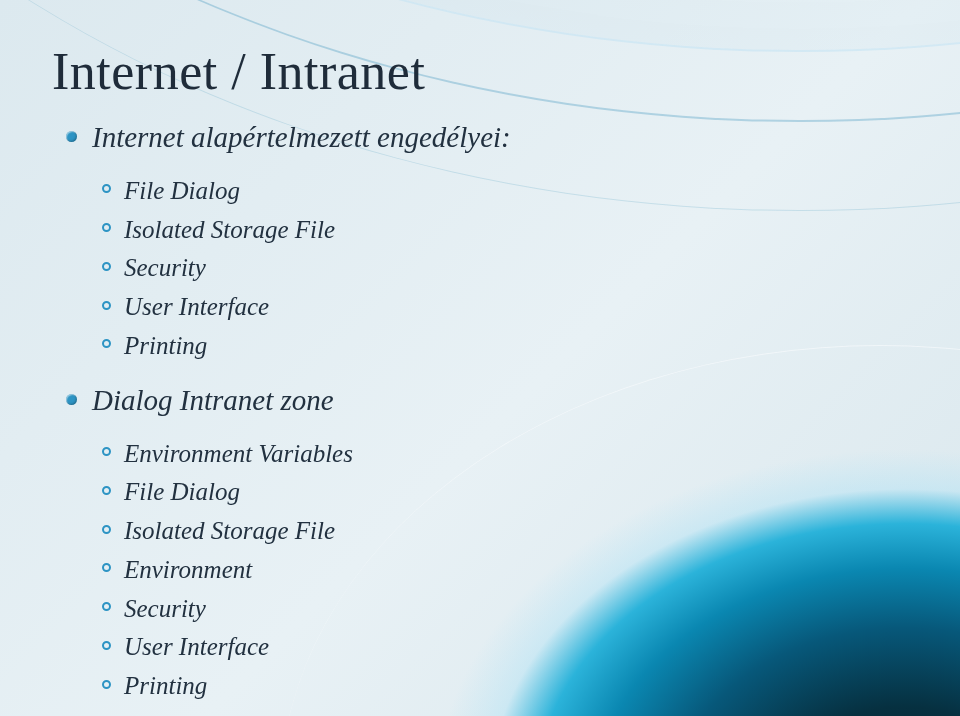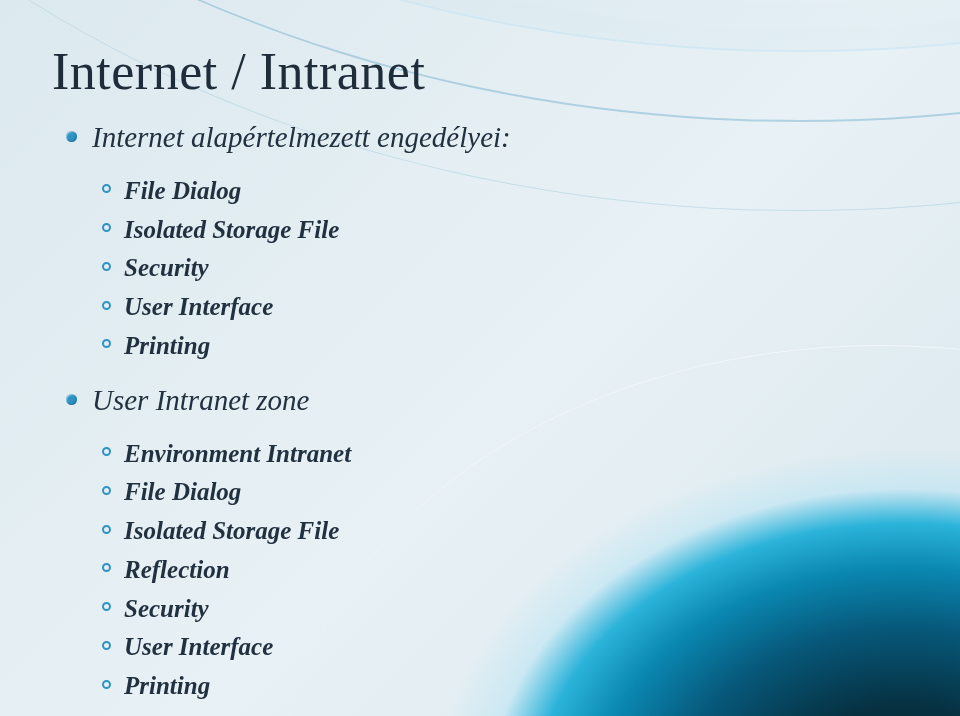--- a/index.html
+++ b/index.html
@@ -94,21 +94,21 @@
     content: "";
     position: absolute;
     left: 0;
     top: 0.55em;
     width: 11px;
     height: 11px;
     border-radius: 50%;
     background: #2d94c4;
     box-shadow: inset -1px -1px 2px rgba(0,0,0,0.25), inset 1px 1px 1px rgba(255,255,255,0.5);
   }
-  ul.lvl2 { margin-left: 10px; font-weight: bold; }
+  ul.lvl2 { margin-left: 10px; }
   ul.lvl2 > li {
     position: relative;
     padding-left: 22px;
     font-size: 25px;
     color: #223140;
     line-height: 1.55;
   }
   ul.lvl2 > li::before {
     content: "";
     position: absolute;
@@ -140,26 +140,26 @@
         <span>Internet alapértelmezett engedélyei:</span>
         <ul class="lvl2">
           <li><span>File Dialog</span></li>
           <li><span>Isolated Storage File</span></li>
           <li><span>Security</span></li>
           <li><span>User Interface</span></li>
           <li><span>Printing</span></li>
         </ul>
       </li>
       <li>
-        <span>User Intranet zone</span>
+        <span>Dialog Intranet zone</span>
         <ul class="lvl2">
-          <li><span>Environment Intranet</span></li>
+          <li><span>Environment Variables</span></li>
           <li><span>File Dialog</span></li>
           <li><span>Isolated Storage File</span></li>
-          <li><span>Reflection</span></li>
+          <li><span>Environment</span></li>
           <li><span>Security</span></li>
           <li><span>User Interface</span></li>
           <li><span>Printing</span></li>
         </ul>
       </li>
     </ul>
   </div>
 </div>
 
 </body></html>

